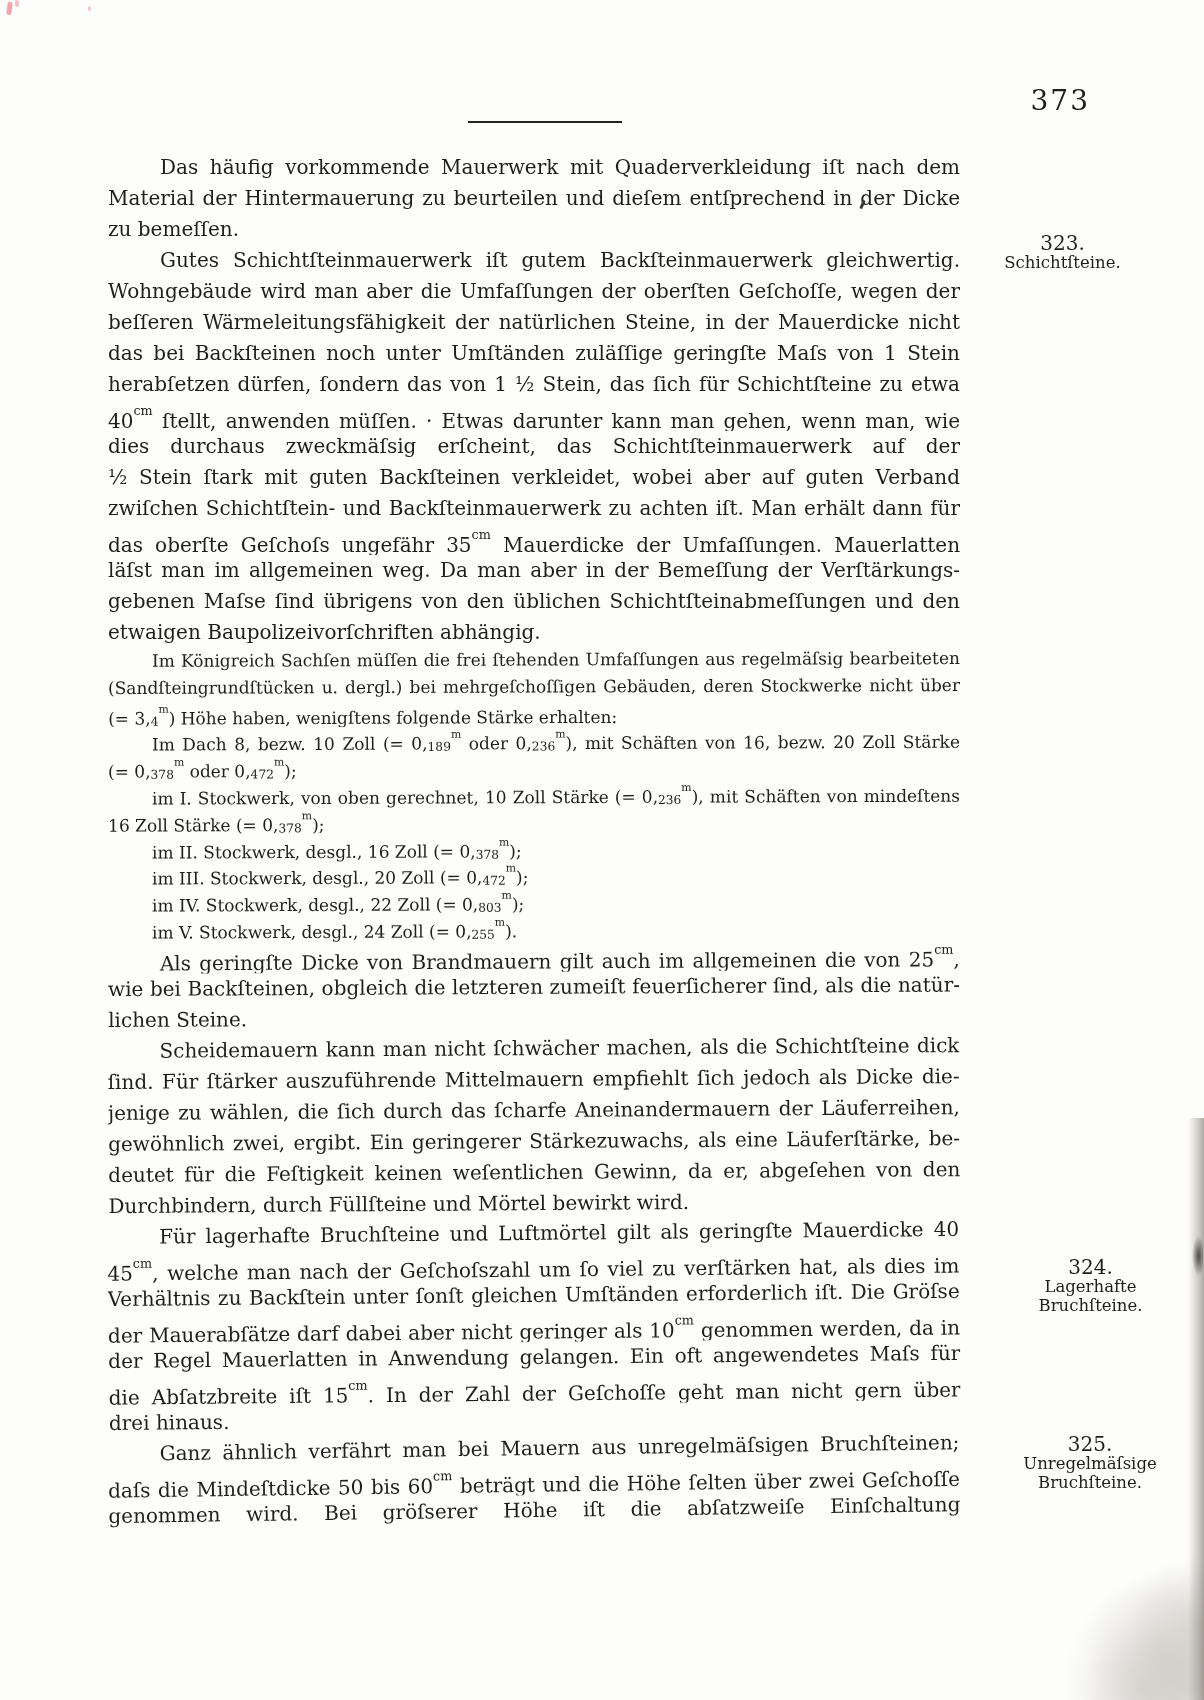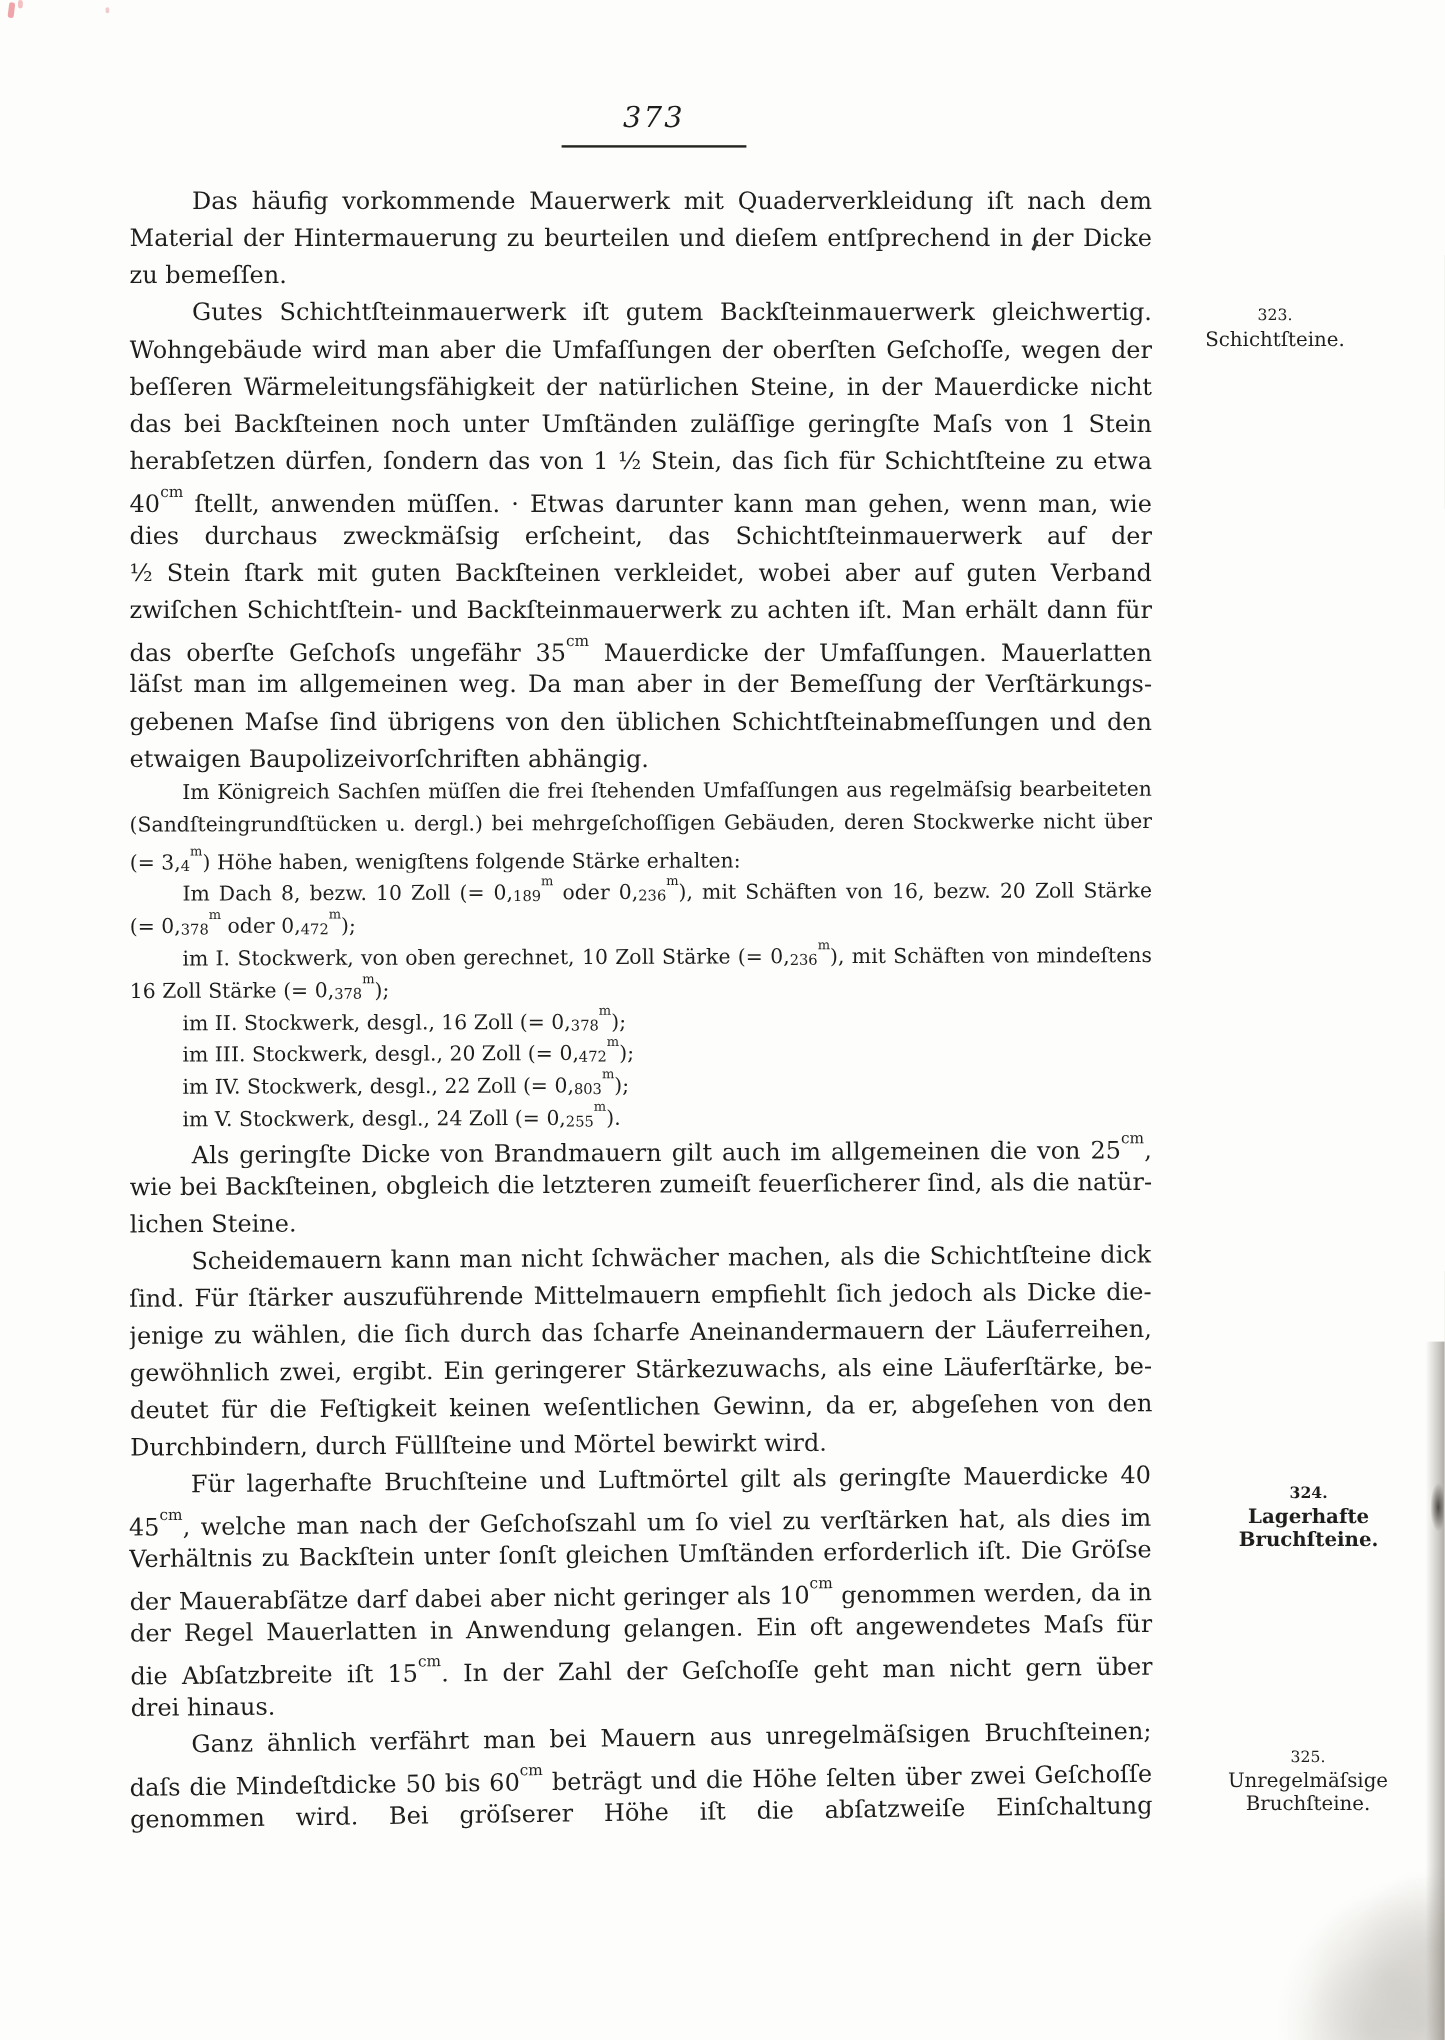--- a/index.html
+++ b/index.html
@@ -1,22 +1,22 @@
 <!DOCTYPE html>
 <html><head>
 <meta charset="utf-8">
 <style>
   html,body { margin:0; padding:0; background:#e8e6e0; }
   .page {
     position:relative; width:1204px; height:1700px;
     background:#fdfdfb; overflow:hidden;
     font-family:"DejaVu Serif", serif; color:#1f1e1c;
   }
-  .pagenum-row { position:absolute; top:84px; left:0; width:1090px; text-align:center;
-    font-size:24px; letter-spacing:2px;font-style:italic; }
+  .pagenum-row { position:absolute; top:84px; left:0; width:1090px; text-align:right;
+    font-size:28px; letter-spacing:2px; }
   .pagenum-rule { position:absolute; top:121px; left:468px; width:154px; height:2px; background:#24231f; }
 
   .text-block { position:absolute; top:152px; left:108px; width:852px; }
 
   .block { transform-origin:0 50%; }
   .block .line {
     text-align:justify; text-align-last:justify;
     overflow:hidden; white-space:normal;
   }
   .block.body .line { font-size:20px; line-height:31px; height:31px; }
@@ -30,24 +30,24 @@
   .block:nth-child(7),.block:nth-child(8),.block:nth-child(9) { transform:rotate(-0.2deg); }
   .block:nth-child(10) { transform:rotate(-0.3deg); }
   .block:nth-child(11) { transform:rotate(-0.4deg); }
   .block:nth-child(12) { transform:rotate(-0.55deg); }
   .block:nth-child(13) { transform:rotate(-0.8deg); }
 
   sup.u { font-size:64%; position:relative; top:-0.42em; letter-spacing:0; }
   span.d { font-size:72%; position:relative; top:0.14em; }
 
   .margin-note { position:absolute; text-align:center; line-height:19px; }
-  .margin-note .mn-num { font-size:13px;margin-top:20px; }
+  .margin-note .mn-num { font-size:20px; }
   .margin-note .mn-line { font-size:16.5px; }
   .margin-note:nth-of-type(1) { top:234px;  left:975px;  width:175px; }
-  .margin-note:nth-of-type(2) { top:1215px; left:1008px; width:165px;font-weight:bold; }
+  .margin-note:nth-of-type(2) { top:1258px; left:1008px; width:165px; }
   .margin-note:nth-of-type(3) { top:1435px; left:1000px; width:180px; }
 
   
   .red-mark-1 { position:absolute; left:7px; top:2px; width:5px; height:13px;
     background:rgba(225,80,90,.5); transform:rotate(7deg); border-radius:2px; }
   .red-mark-2 { position:absolute; left:15px; top:0; width:4px; height:7px;
     background:rgba(225,80,90,.35); border-radius:2px; }
   .red-mark-3 { position:absolute; left:88px; top:6px; width:3px; height:5px;
     background:rgba(210,90,100,.3); border-radius:2px; }
   .stray-mark { position:absolute; left:861px; top:200px; width:3px; height:9px;

